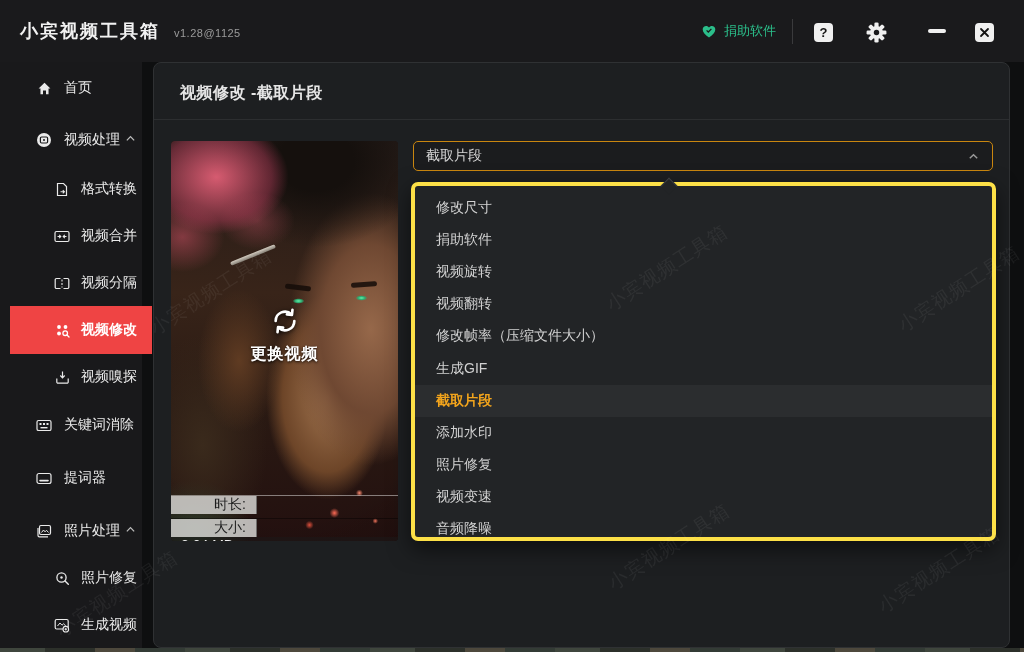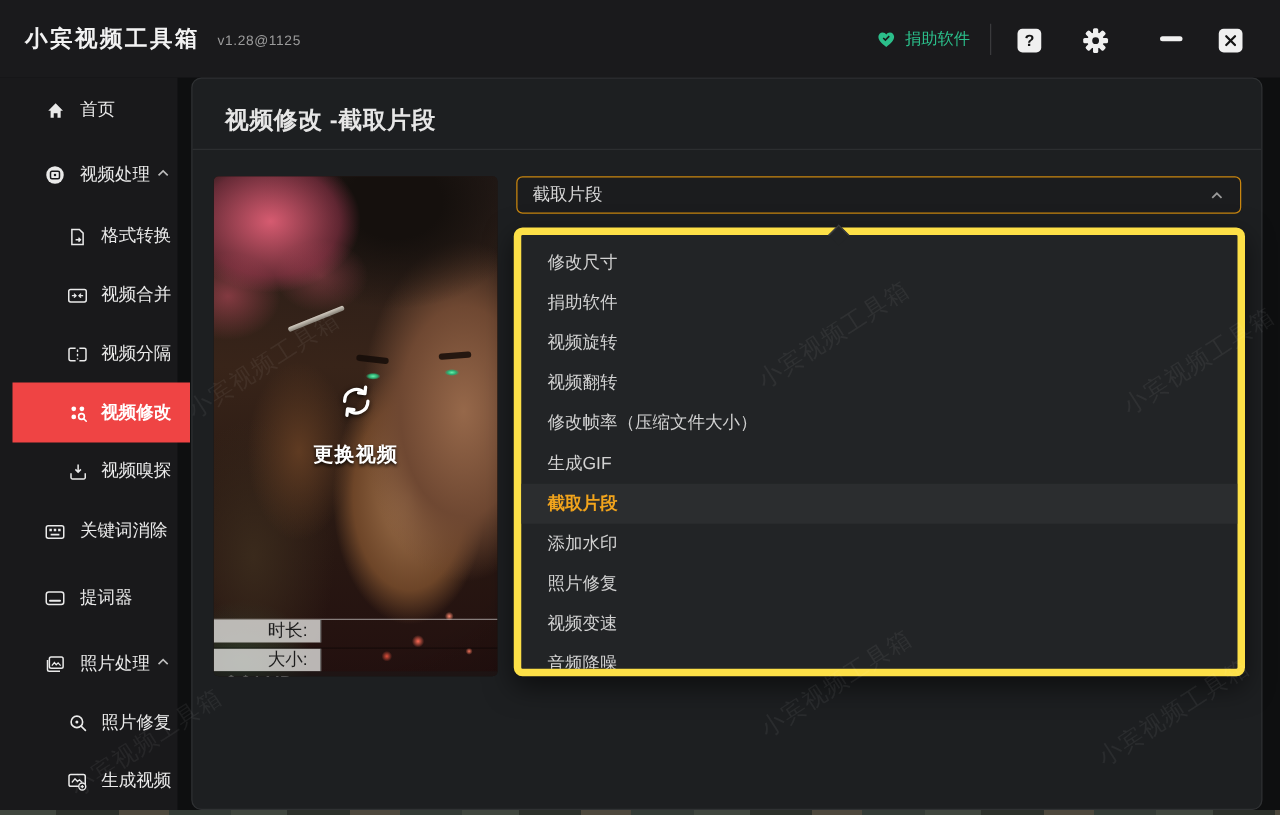--- a/index.html
+++ b/index.html
@@ -26,21 +26,21 @@
         color:#eaeaea;font-size:14px;cursor:pointer;box-sizing:border-box;padding-left:26px;gap:12px;}
   .srow.sub{padding-left:44px;gap:11px;font-family:Liberation Mono, monospace;}
   .srow .chev{position:absolute;right:16px;top:17px;}
   .srow.sel{background:#ef4444;font-weight:bold;color:#fff;}
   .sicon{flex:0 0 auto;display:flex;align-items:center;justify-content:center;width:16px;height:16px;}
 
   
   .panel{position:absolute;left:153px;top:62px;width:857px;height:586px;background:#1d1f21;
          border:1px solid #2f3133;border-radius:8px;box-sizing:border-box;}
   .panel-header{position:absolute;left:0;top:0;width:100%;height:57px;border-bottom:1px solid #2c2e30;box-sizing:border-box;}
-  .panel-title{position:absolute;left:26px;top:20px;font-size:19px;font-weight:bold;color:#e6e6e6;letter-spacing:.5px;}
+  .panel-title{position:absolute;left:26px;top:20px;font-size:16px;font-weight:bold;color:#e6e6e6;letter-spacing:.5px;}
 
   
   .video{position:absolute;left:17px;top:78px;width:227px;height:400px;border-radius:4px;overflow:hidden;cursor:pointer;background:#1c120f;}
   .vid-art{position:absolute;inset:0;background:
     radial-gradient(95px 75px at 20% 9%, rgba(233,98,122,.9), rgba(182,62,92,.45) 58%, transparent 76%),
     radial-gradient(60px 50px at 5% 24%, rgba(198,78,98,.55), transparent 70%),
     radial-gradient(52px 40px at 38% 20%, rgba(214,88,110,.35), transparent 72%),
     radial-gradient(150px 120px at 64% 5%, #15100d 25%, transparent 72%),
     radial-gradient(105px 175px at 88% 47%, #96684a 0%, #6f4832 48%, transparent 78%),
     radial-gradient(75px 125px at 69% 64%, #a0744f, #6d4528 60%, transparent 82%),
@@ -53,39 +53,39 @@
     radial-gradient(4px 4px at 90% 95%, #ff7a60, transparent 70%),
     linear-gradient(180deg,#251b18 0%,#382419 38%,#2a1a13 66%,#23100f 100%);}
   .vid-vignette{position:absolute;inset:0;background:radial-gradient(140% 100% at 50% 40%, transparent 55%, rgba(0,0,0,.35) 100%);}
   .hairpin{position:absolute;left:58px;top:112px;width:48px;height:4px;border-radius:2px;
            background:linear-gradient(180deg,#d4cdc2,#847e74);transform:rotate(-22deg);}
   .eye{position:absolute;width:13px;height:6px;border-radius:50%;
        background:radial-gradient(closest-side,#64f2ab 0%,#2da86e 55%,transparent 90%);}
   .eye.l{left:121px;top:157px;} .eye.r{left:184px;top:154px;}
   .brow{position:absolute;width:26px;height:5px;background:rgba(20,12,8,.85);border-radius:3px;}
   .brow.l{left:114px;top:144px;transform:rotate(7deg);} .brow.r{left:180px;top:141px;transform:rotate(-4deg);}
-  .vid-overlay{position:absolute;left:0;right:0;top:164px;display:flex;flex-direction:column;align-items:center;gap:17px;z-index:3;}
+  .vid-overlay{position:absolute;left:0;right:0;top:164px;display:flex;flex-direction:column;align-items:center;gap:7px;z-index:3;}
   .refresh-wrap{width:32px;height:32px;filter:drop-shadow(0 1px 2px rgba(0,0,0,.8));}
   .change-label{font-size:16px;font-weight:bold;color:#fff;text-shadow:0 1px 3px rgba(0,0,0,.9);letter-spacing:1px;}
   .vid-info{position:absolute;left:0;right:0;bottom:0;z-index:4;border-top:1px solid rgba(255,255,255,.45);}
   .irow{display:flex;height:22px;flex-direction:column;}
   .irow + .irow{border-top:1px solid rgba(0,0,0,.4);}
   .ilabel{width:86px;box-sizing:border-box;background:rgba(216,214,212,.84);color:#1d1d1d;font-size:14px;
           display:flex;align-items:center;justify-content:flex-end;padding-right:10px;border-right:1px solid rgba(0,0,0,.4);}
   .ivalue{flex:1;background:rgba(28,26,26,.55);color:#f2f2f2;font-size:14px;display:flex;align-items:center;padding-left:10px;}
 
   
   .select{position:absolute;left:259px;top:78px;width:580px;height:30px;box-sizing:border-box;background:#1b1c1e;
           border:1.5px solid #c9860f;border-radius:5px;display:flex;align-items:center;cursor:pointer;}
   .select-value{padding-left:12px;font-size:14px;color:#d8d8d8;}
   .select-chev{position:absolute;right:12px;top:8px;}
 
   
   .dropdown{position:absolute;left:257px;top:119px;width:585px;height:359px;background:#222426;
-            border:6px solid #fde047;border-radius:7px;box-sizing:border-box;box-shadow:0 8px 22px rgba(0,0,0,.55);}
+            border:4px solid #fde047;border-radius:7px;box-sizing:border-box;box-shadow:0 8px 22px rgba(0,0,0,.55);}
   .dd-notch{position:absolute;top:-6.5px;left:248px;width:11px;height:11px;background:#222426;
             border-left:1px solid #3c3e40;border-top:1px solid #3c3e40;transform:rotate(45deg);}
   .dd-list{position:absolute;left:0;top:0;right:0;bottom:0;padding-top:6px;display:flex;flex-direction:column;overflow:hidden;border-radius:7px;}
   .drow{height:32.1px;flex:0 0 32.1px;display:flex;align-items:center;padding-left:21px;font-size:14px;color:#d2d2d2;cursor:pointer;}
   .drow.sel{background:#2b2d2f;color:#f2a41c;font-weight:bold;}
 
   
   .wm{position:absolute;font-size:19px;color:rgba(255,255,255,.06);white-space:nowrap;
       transform:rotate(-33deg);pointer-events:none;z-index:50;letter-spacing:1px;}
 

